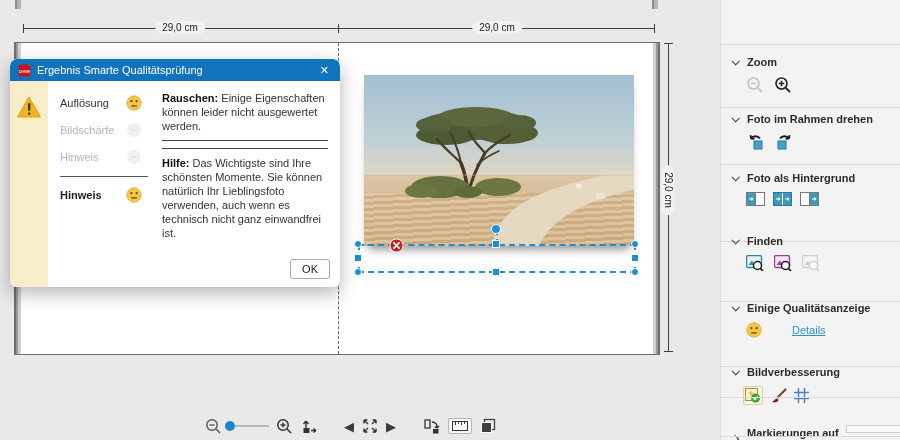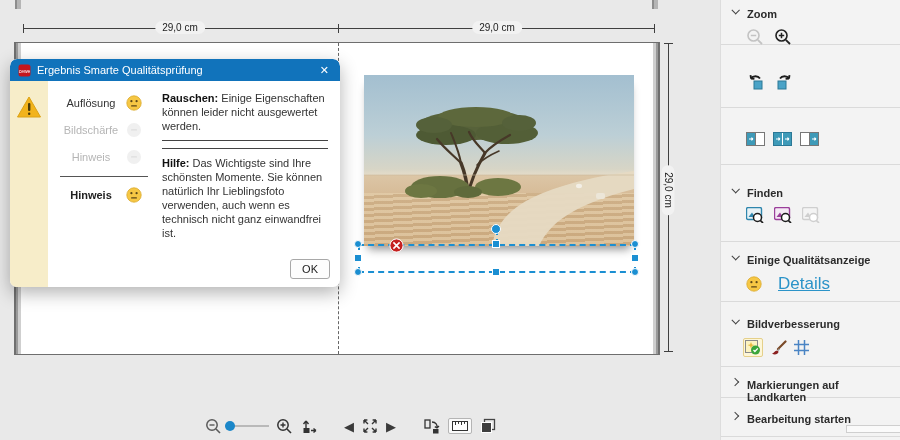--- a/index.html
+++ b/index.html
@@ -41,41 +41,41 @@
   .quality-marker { position:absolute; left:389px; top:238px; }
 
   
   .dialog { position:absolute; left:10px; top:59px; width:330px; height:228px; background:#fff; border-radius:7px; box-shadow:0 6px 18px rgba(0,0,0,.3); z-index:30; overflow:hidden; }
   .dialog-titlebar { height:22px; background:#1173bb; display:flex; align-items:center; padding:0 8px; border-radius:7px 7px 0 0; }
   .dialog-title { color:#fff; font-size:11px; margin-left:6px; flex:1; white-space:nowrap; }
   .dialog-close { color:#fff; font-size:11px; cursor:default; padding:0 3px; }
   .dialog-body { position:relative; display:flex; height:206px; }
   .dialog-accent { width:38px; background:#f7edc9; display:flex; justify-content:center; padding-top:14px; flex:none; }
   .dialog-left { width:112px; flex:none; padding:8px 0 0 12px; }
-  .dl-row { display:flex; align-items:center; height:27px;text-align:center; }
+  .dl-row { display:flex; align-items:center; height:27px; }
   .dl-label { font-size:11px; color:#333; width:62px; }
   .dl-label.dim { color:#b5b5b5; }
   .dl-label.bold { font-weight:bold; color:#222; }
   .dl-state { margin-left:4px; display:flex; align-items:center; }
   .dl-divider { width:88px; border-top:1px solid #555; margin:6px 0 4px 0; }
   .dialog-right { position:relative; flex:1; padding:10px 12px 0 2px; }
   .msg { font-size:11px; color:#333; line-height:14px; width:166px; }
   .msg b { color:#111; }
   .msg-divider { width:166px; border-top:1px solid #444; margin:7px 0; }
   .ok-btn { position:absolute; right:10px; bottom:8px; font-size:11px; color:#222; background:#fdfdfd; border:1px solid #a8a8a8; border-radius:3px; padding:3px 11px; }
 
   
   .sidebar { position:absolute; left:720px; top:0; width:180px; height:440px; background:#f3f3f3; border-left:1px solid #ddd; }
   .panel { border-bottom:1px solid #dadada; padding:0 0 0 11px; position:relative; }
-  .panel-header { display:flex; align-items:flex-start; gap:9px; font-size:11px; font-weight:bold; color:#2b2b2b; }
+  .panel-header { display:flex; align-items:center; gap:9px; font-size:11px; font-weight:bold; color:#2b2b2b;margin-top:48px; }
   .chev { width:6px; height:6px; border-right:1.4px solid #444; border-bottom:1.4px solid #444; flex:none; }
   .chev.down { transform:rotate(45deg) translateY(-1px); }
   .chev.right { transform:rotate(-45deg); }
   .icon-row { display:flex; align-items:center; gap:10px; margin:8px 0 0 14px; }
-  .details-link { font-size:17px; color:#2b93c8; text-decoration:underline; margin-left:6px; }
+  .details-link { font-size:11px; color:#2b93c8; text-decoration:underline; margin-left:20px; }
   .tool-active { background:#fdf6d8; border:1px solid #e5d08a; border-radius:2px; padding:1px; display:flex; }
   .partial-edge { position:absolute; right:0; bottom:3px; width:54px; height:8px; background:#fafafa; border:1px solid #cfcfcf; border-right:none; }
 
   
   .toolbar { position:absolute; left:205px; top:413px; height:26px; display:flex; align-items:center; gap:7px; }
   .tb-sep { width:12px; }
   .slider-track { width:44px; height:2px; background:#b9b9b9; position:relative; margin-left:-4px; }
   .slider-dot { position:absolute; left:0px; top:-4px; width:10px; height:10px; border-radius:50%; background:#1b87c9; }
   .tb-arrow { font-size:13px; color:#3a3a3a; line-height:1; }
   .ruler-btn { background:#fafafa; border:1px solid #b5b5b5; border-radius:2px; padding:2px 3px; display:flex; align-items:center; }
@@ -291,33 +291,41 @@
           </svg>
         <svg width="18" height="18">
             <circle cx="7.5" cy="7.5" r="5.5" fill="none" stroke="#222" stroke-width="1.6"></circle>
             <path d="M11.8 11.8 L16 16" stroke="#222" stroke-width="1.8"></path>
             <path d="M4.8 7.5 h5.4 M7.5 4.8 v5.4" stroke="#222" stroke-width="1.5"></path>
           </svg>
       </div>
     </div>
 
     <div class="panel" style="height:63px; padding-top:20px">
+      <div class="panel-header">
+        <span class="chev down"></span>
+        <span>Foto im Rahmen drehen</span>
+      </div>
       <div class="icon-row">
         <svg width="19" height="18">
             <rect x="8" y="8" width="8" height="8" fill="#4aa3c7" stroke="#2b7896" stroke-width="1"></rect>
             <path d="M14 5.5 C12 2.5 7 2.5 5 5.5 M5 5.5 l-0.5 -3.4 M5 5.5 l3.4 0.4" stroke="#1c1c1c" stroke-width="1.8" fill="none"></path>
           </svg>
         <svg width="19" height="18">
             <rect x="3" y="8" width="8" height="8" fill="#4aa3c7" stroke="#2b7896" stroke-width="1"></rect>
             <path d="M5 5.5 C7 2.5 12 2.5 14 5.5 M14 5.5 l0.5 -3.4 M14 5.5 l-3.4 0.4" stroke="#1c1c1c" stroke-width="1.8" fill="none"></path>
           </svg>
       </div>
     </div>
 
     <div class="panel" style="height:57px; padding-top:16px">
+      <div class="panel-header">
+        <span class="chev down"></span>
+        <span>Foto als Hintergrund</span>
+      </div>
       <div class="icon-row" style="gap:8px">
         <svg width="19" height="14">
             <rect x="0.5" y="0.5" width="18" height="13" fill="#fff" stroke="#777"></rect>
             <rect x="1" y="1" width="8.5" height="12" fill="#3e9ab8"></rect>
             <path d="M3 7 h4 M7 7 l-1.6 -1.4 M7 7 l-1.6 1.4" stroke="#fff" stroke-width="1.1" fill="none"></path>
             <path d="M9.5 1 v12" stroke="#777"></path>
           </svg>
         <svg width="19" height="14">
             <rect x="0.5" y="0.5" width="18" height="13" fill="#3e9ab8" stroke="#2b7896"></rect>
             <path d="M9.5 1 v12" stroke="#fff"></path>

